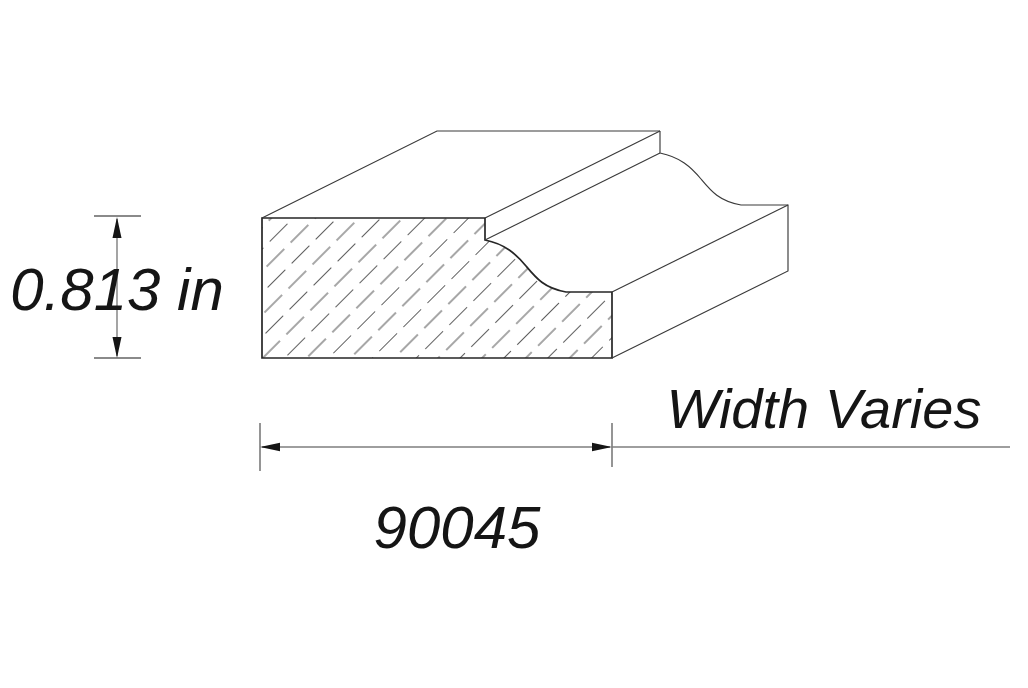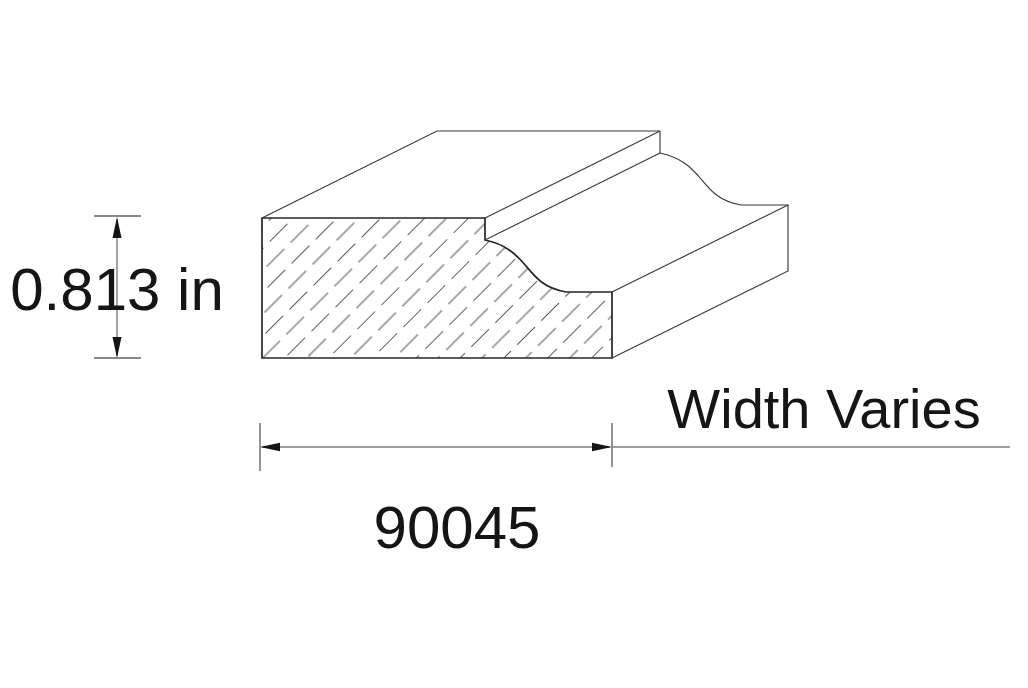--- a/index.html
+++ b/index.html
@@ -2,20 +2,21 @@
 <html><head>
 <meta charset="utf-8">
 <style>
   html, body { margin: 0; padding: 0; background: #ffffff; }
   .canvas {
     position: relative;
     width: 1028px;
     height: 688px;
     background: #ffffff;
     overflow: hidden;
+    font-style: italic;
   }
   svg { display: block; }
 
   
   .face {
     fill: url(#hatch);
     stroke: #262626;
     stroke-width: 1.7;
     stroke-linejoin: miter;
   }

